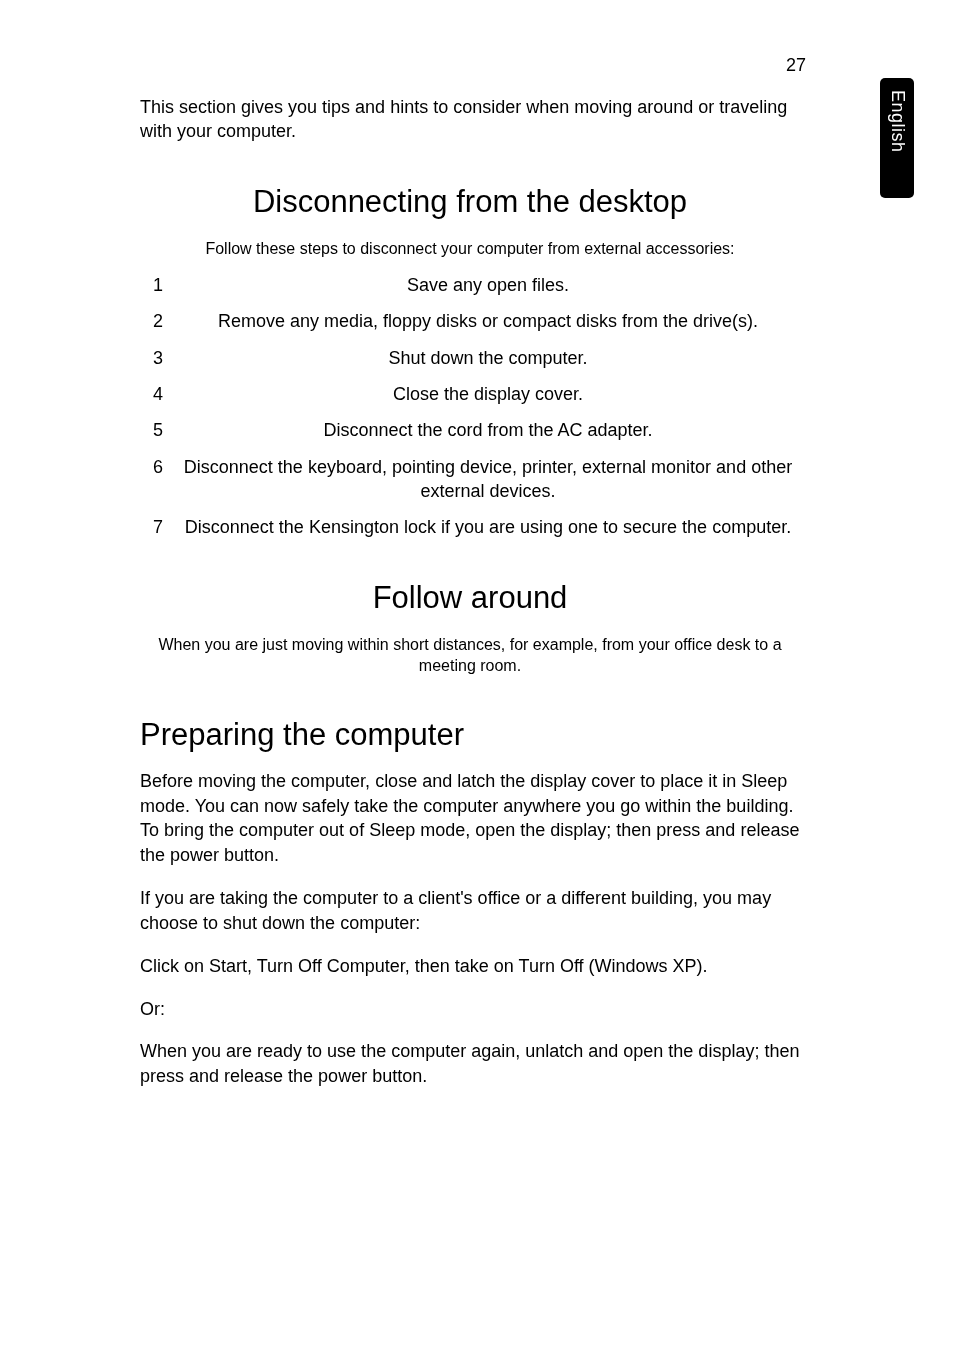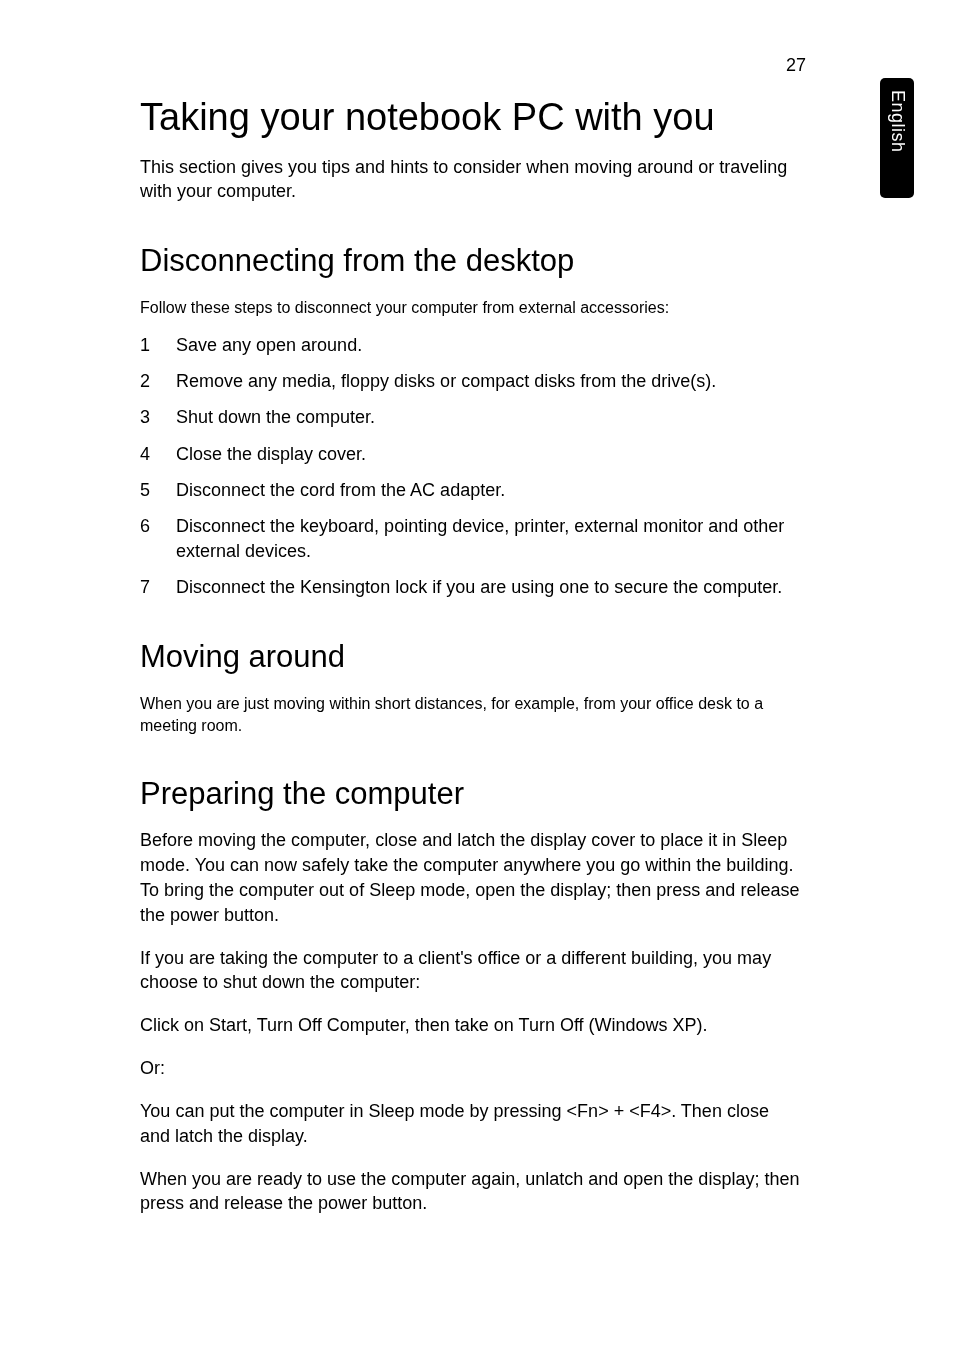--- a/index.html
+++ b/index.html
@@ -84,20 +84,21 @@
     }
     .list-num {
       width: 36px;
       flex-shrink: 0;
     }
     .list-text {
       flex: 1;
     }
     .section {
       margin-bottom: 40px;
+      text-align: center;
     }
     .h3 {
       font-size: 31px;
       font-weight: 500;
       margin-bottom: 16px;
       font-family: "Segoe UI", "Helvetica Neue", Arial, sans-serif;
     }
     .para {
       font-size: 18px;
       line-height: 1.38;
@@ -111,30 +112,29 @@
 <body>
 
 <div class="page-number">27</div>
 
 <div class="side-tab">
   <span class="side-tab-text">English</span>
 </div>
 
 <div class="content">
 
-  <div class="h1">Taking your notebook PC with you</div>
   <div class="intro">This section gives you tips and hints to consider when moving around or traveling with your computer.</div>
 
   <div class="section">
     <div class="h2">Disconnecting from the desktop</div>
     <div class="body-text">Follow these steps to disconnect your computer from external accessories:</div>
     <div class="list">
       <div class="list-item">
         <div class="list-num">1</div>
-        <div class="list-text">Save any open around.</div>
+        <div class="list-text">Save any open files.</div>
       </div>
       <div class="list-item">
         <div class="list-num">2</div>
         <div class="list-text">Remove any media, floppy disks or compact disks from the drive(s).</div>
       </div>
       <div class="list-item">
         <div class="list-num">3</div>
         <div class="list-text">Shut down the computer.</div>
       </div>
       <div class="list-item">
@@ -150,31 +150,28 @@
         <div class="list-text">Disconnect the keyboard, pointing device, printer, external monitor and other external devices.</div>
       </div>
       <div class="list-item">
         <div class="list-num">7</div>
         <div class="list-text">Disconnect the Kensington lock if you are using one to secure the computer.</div>
       </div>
     </div>
   </div>
 
   <div class="section">
-    <div class="h2">Moving around</div>
+    <div class="h2">Follow around</div>
     <div class="body-text">When you are just moving within short distances, for example, from your office desk to a meeting room.</div>
   </div>
 
   <div>
     <div class="h3">Preparing the computer</div>
     <div class="para">Before moving the computer, close and latch the display cover to place it in Sleep mode. You can now safely take the computer anywhere you go within the building. To bring the computer out of Sleep mode, open the display; then press and release the power button.</div>
     <div class="para">If you are taking the computer to a client's office or a different building, you may choose to shut down the computer:</div>
     <div class="para">
       <span>Click on </span><span class="bold">Start</span><span>, </span><span class="bold">Turn Off Computer</span><span>, then take on </span><span class="bold">Turn Off</span><span> (Windows XP).</span>
     </div>
     <div class="para">Or:</div>
-    <div class="para">
-      <span>You can put the computer in Sleep mode by pressing </span><span class="bold">&lt;Fn&gt; + &lt;F4&gt;</span><span>. Then close and latch the display.</span>
-    </div>
     <div class="para">When you are ready to use the computer again, unlatch and open the display; then press and release the power button.</div>
   </div>
 
 </div>
 
 </body></html>

